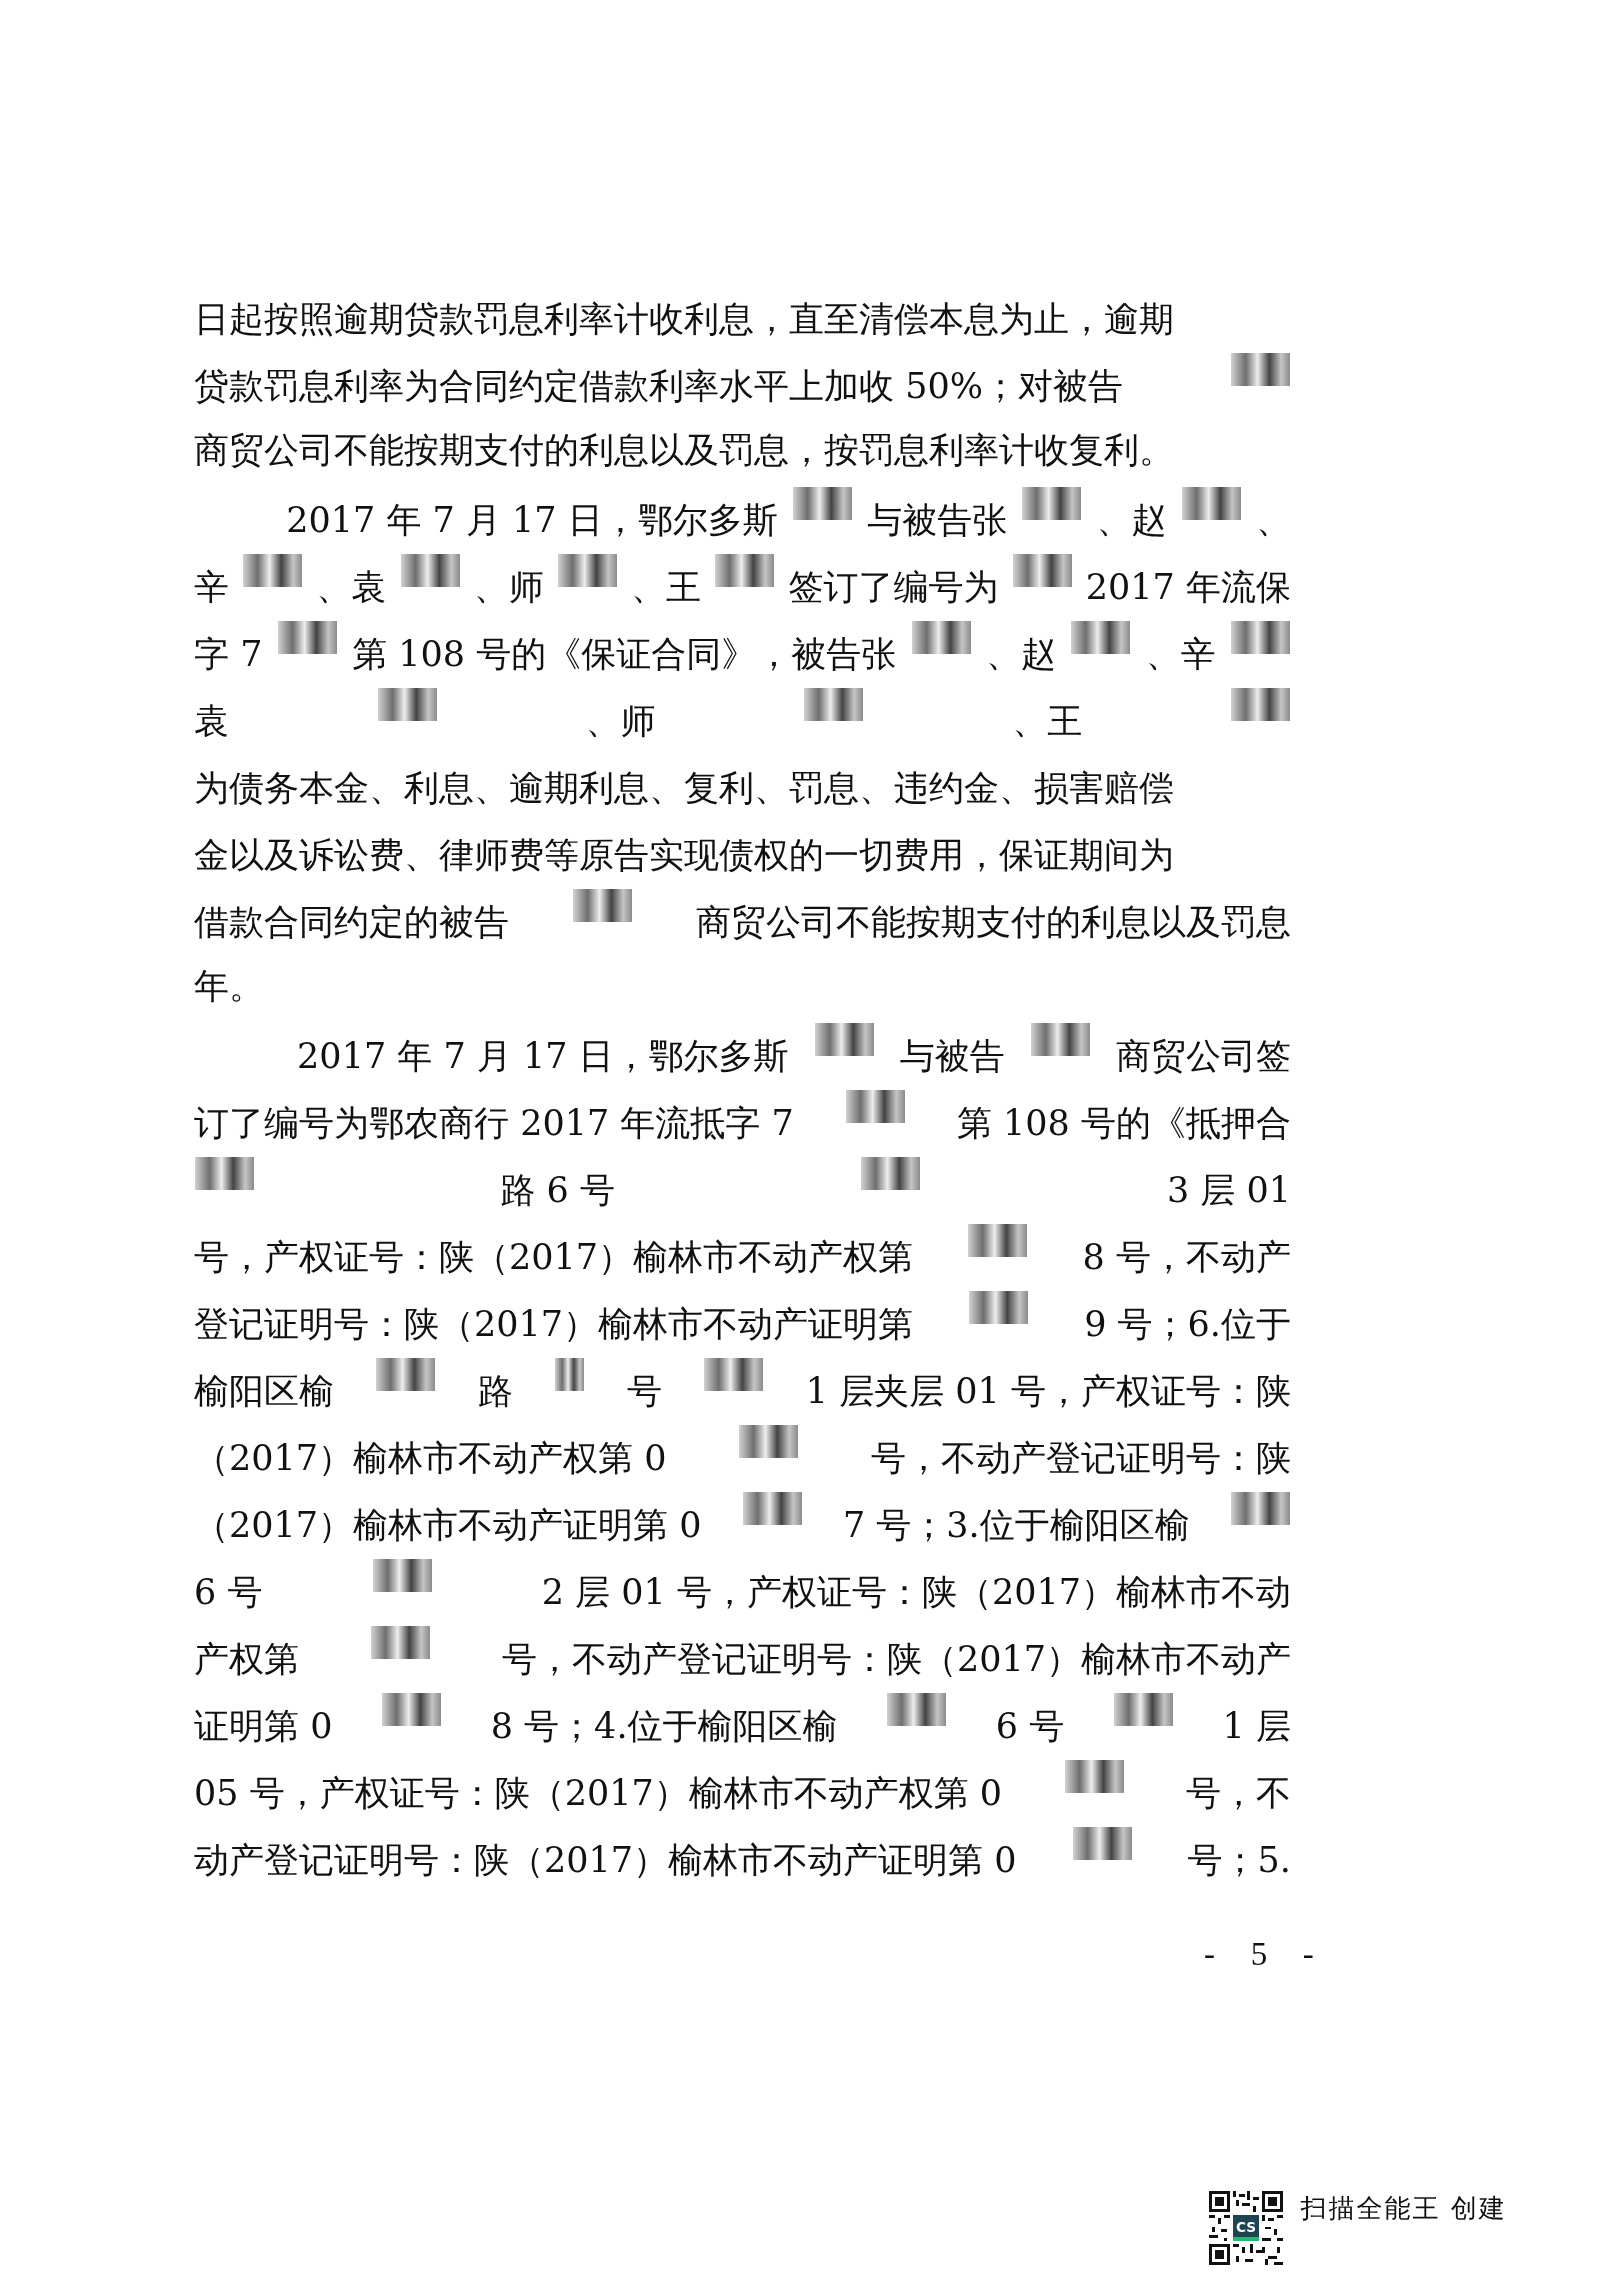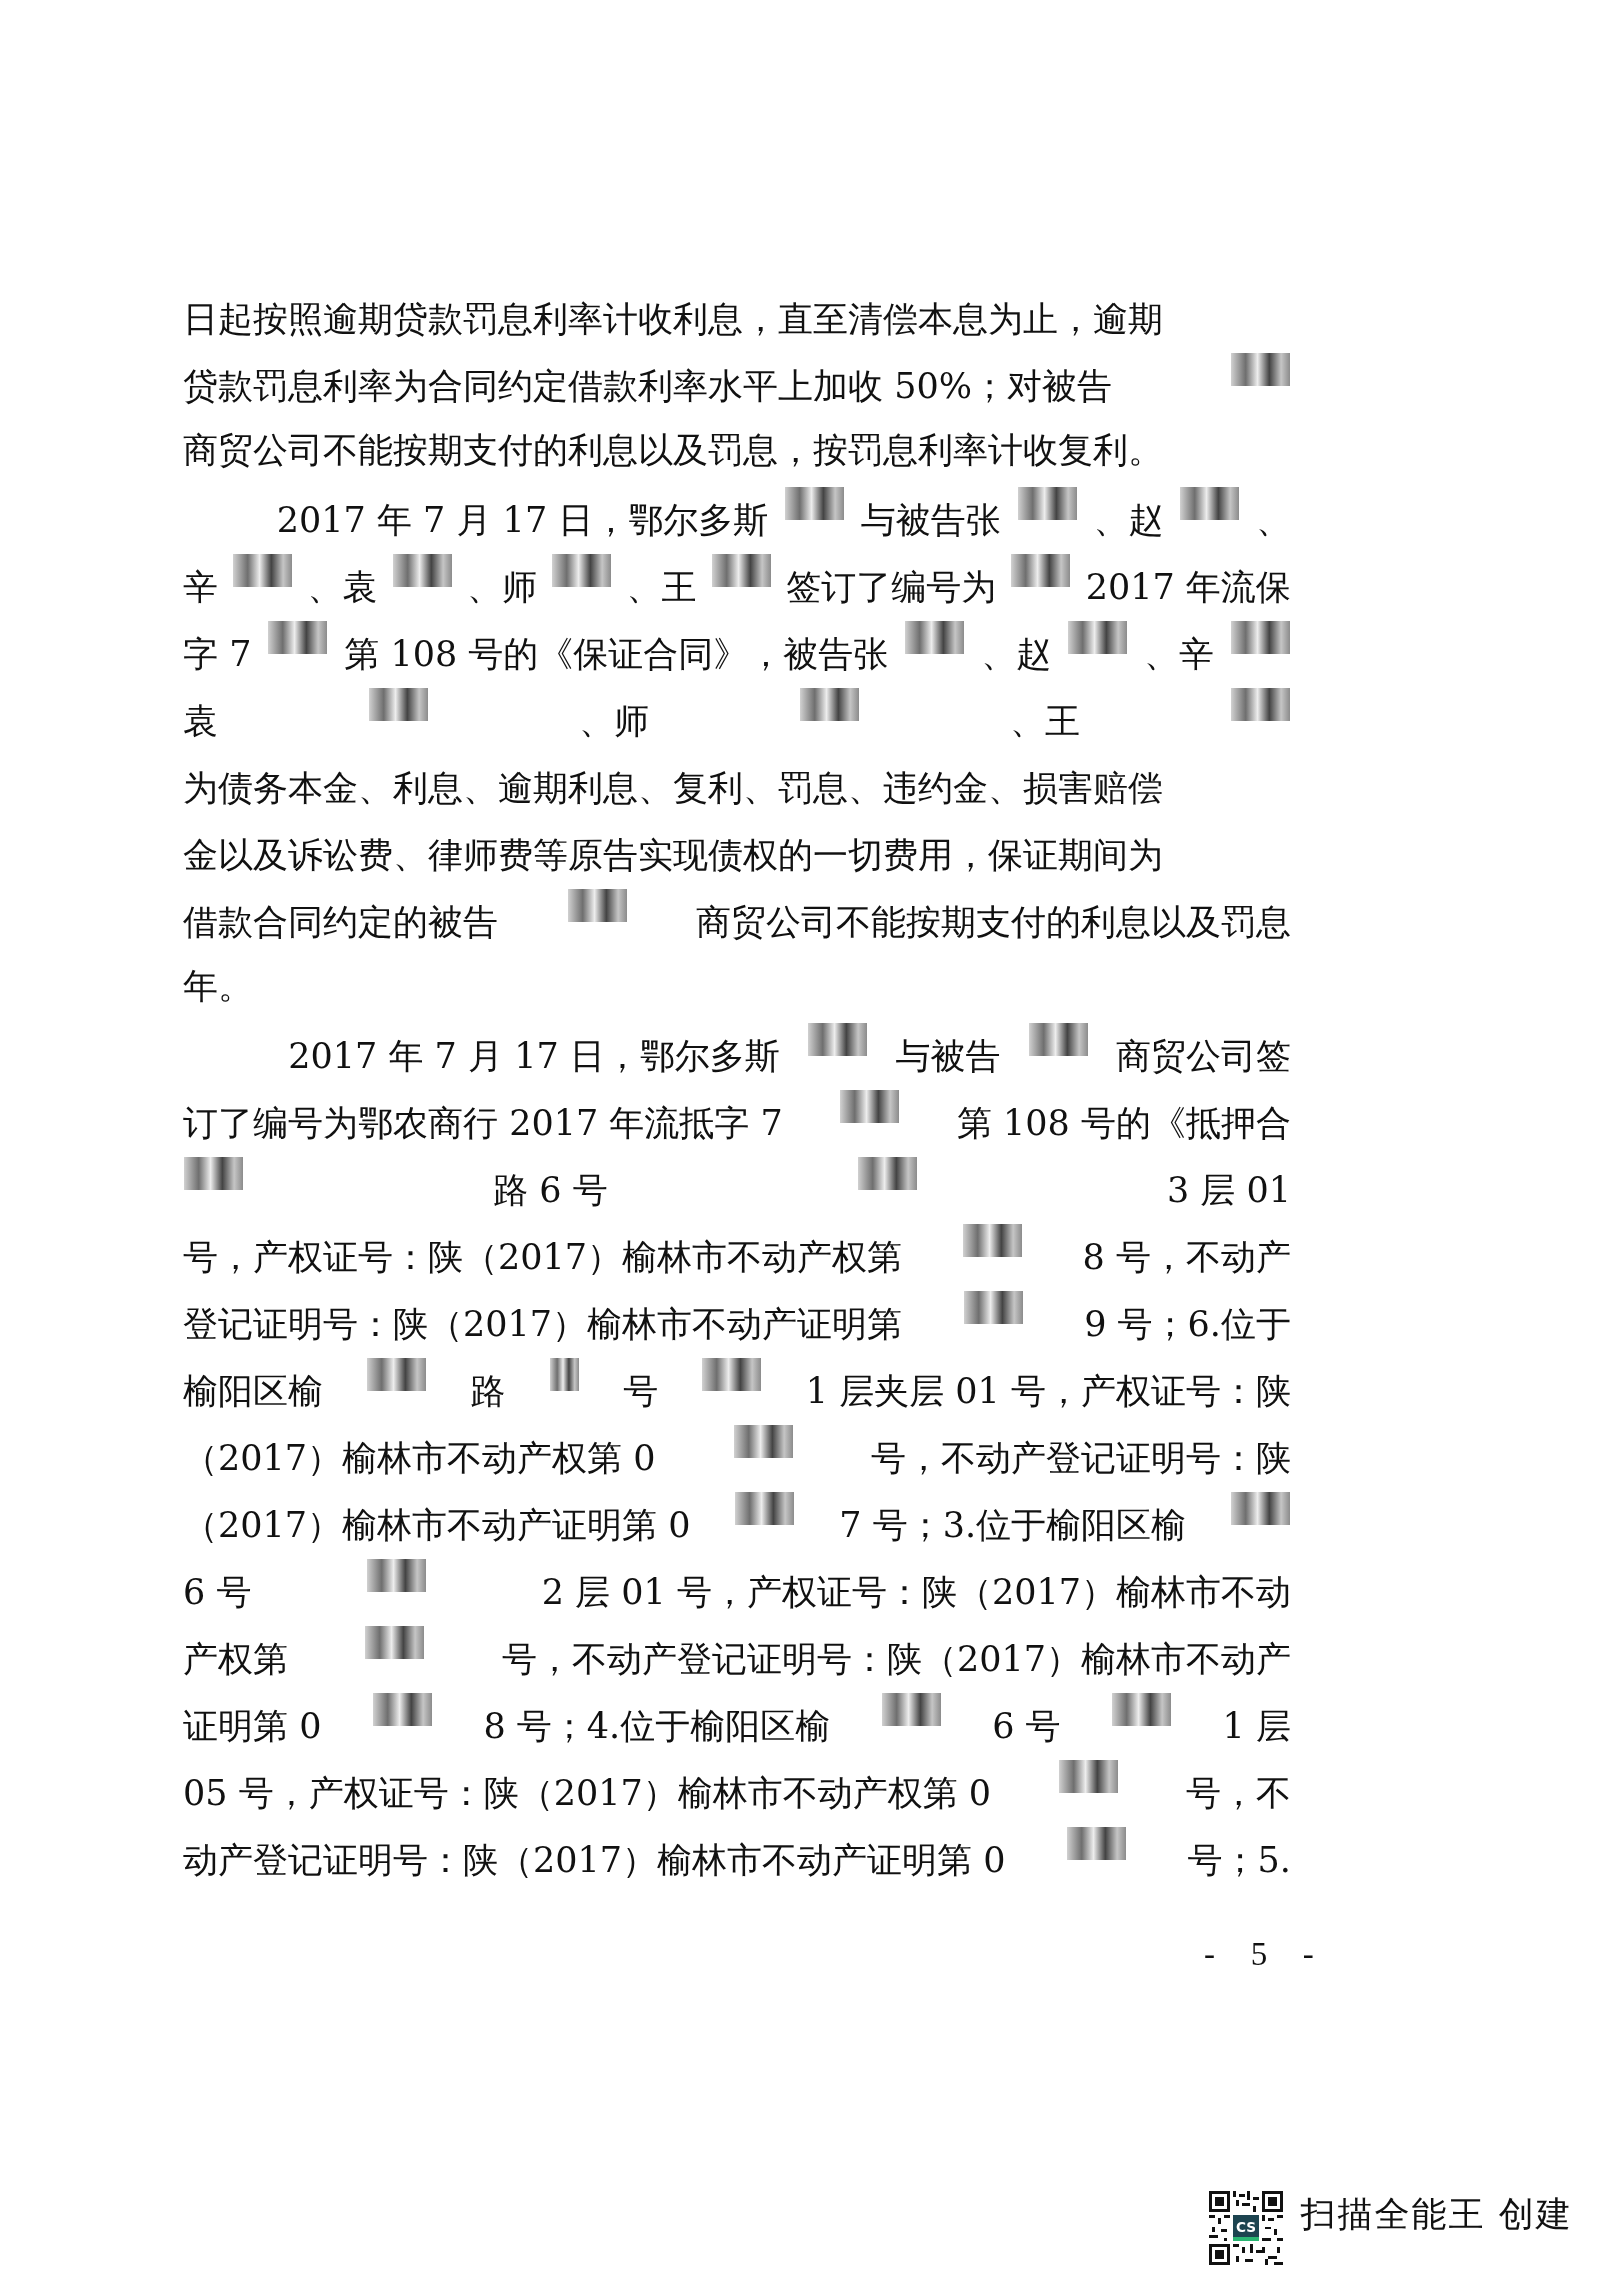--- a/index.html
+++ b/index.html
@@ -1,27 +1,27 @@
 <!DOCTYPE html>
 <html><head>
 <meta charset="utf-8">
 <style>
   html, body { margin: 0; padding: 0; background: #ffffff; }
   body { width: 1620px; height: 2293px; position: relative; overflow: hidden; font-family: "DejaVu Serif", "Liberation Serif", serif; color: #111; }
   .page { position: absolute; left: 0; top: 0; width: 1620px; height: 2293px; background: #fff; }
   .body-text { position: absolute; left: 183px; top: 286px; width: 1108px; }
-  .line { height: 67px; line-height: 67px; font-size: 35px; white-space: nowrap; display: flex; justify-content: space-between; letter-spacing: 0; }
+  .line { height: 67px; line-height: 67px; font-size: 35px; white-space: nowrap; display: flex; justify-content: space-between; letter-spacing: 0; margin-left: 11px; }
   .line.last { justify-content: flex-start; font-family: Liberation Mono, monospace; }
   .line span.seg { display: inline-block; }
   .redact { display: inline-block; height: 33px; vertical-align: middle; background: linear-gradient(90deg, #c9c9c9 0%, #555 25%, #eaeaea 45%, #222 65%, #bbb 85%, #777 100%); opacity: 0.85; margin: 0 1px; }
   .page-number { position: absolute; left: 1204px; top: 1936px; font-size: 33px; font-family: "Liberation Serif", serif; letter-spacing: 13.7px; color: #111; }
   .watermark { position: absolute; left: 1209px; top: 2191px; display: flex; }
   .qr { width: 74px; height: 74px; position: relative; background: #fff; }
   .qr svg { width: 74px; height: 74px; display: block; }
-  .wm-text { margin-left: 17.6px; font-family: "DejaVu Sans", sans-serif; font-size: 35px; color: #111; letter-spacing: 2px; }
+  .wm-text { margin-left: 17.6px; font-family: "DejaVu Sans", sans-serif; font-size: 26px; color: #111; letter-spacing: 2px; }
 </style>
 </head>
 <body>
 
 <div class="page">
   <div class="body-text" id="body-text">
       <div class="line">
         <span class="seg">日起按照逾期贷款罚息利率计收利息，直至清偿本息为止，逾期</span>
       </div>
       <div class="line">

